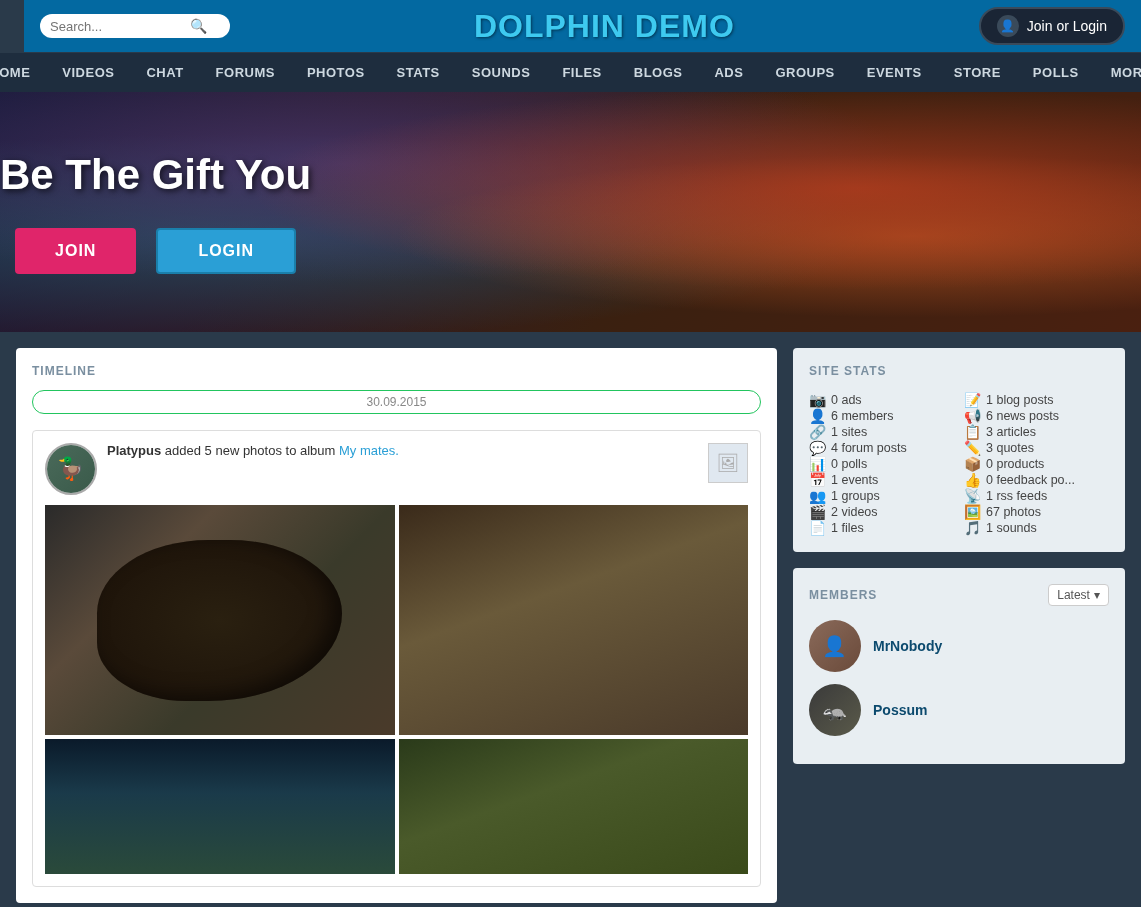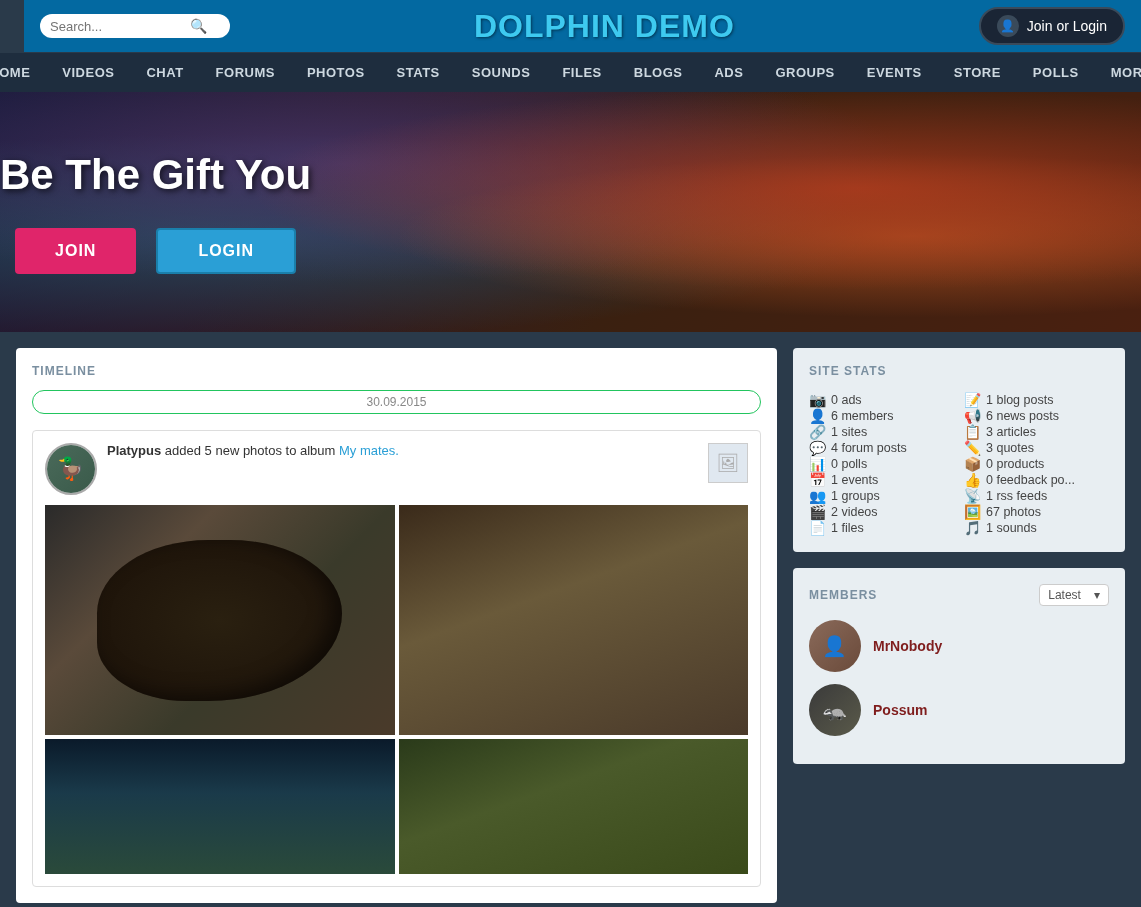--- a/index.html
+++ b/index.html
@@ -319,21 +319,21 @@
     .members-filter {
       background: #fff;
       border: 1px solid #ccc;
       border-radius: 4px;
       padding: 3px 8px;
       font-size: 12px;
       color: #555;
       cursor: pointer;
       display: flex;
       align-items: center;
-      gap: 13px;
+      gap: 4px;
     }
     .member-item {
       display: flex;
       align-items: center;
       gap: 12px;
       margin-bottom: 12px;
     }
     .member-avatar {
       width: 52px; height: 52px;
       border-radius: 50%;
@@ -348,21 +348,21 @@
     }
     .avatar-possum {
       background: linear-gradient(135deg, #3a3a3a, #5a5a4a);
       width: 100%; height: 100%;
       display: flex; align-items: center; justify-content: center;
       font-size: 20px; color: #888;
     }
     .member-name {
       font-size: 14px;
       font-weight: bold;
-      color: #7f1d1d;
+      color: #0c4a6e;
     }
   </style>
 </head>
 <body>
 
 <div class="header">
   <div class="search-box">
     <input type="text" placeholder="Search..." style="">
     <button class="search-icon-btn">🔍</button>
   </div>

